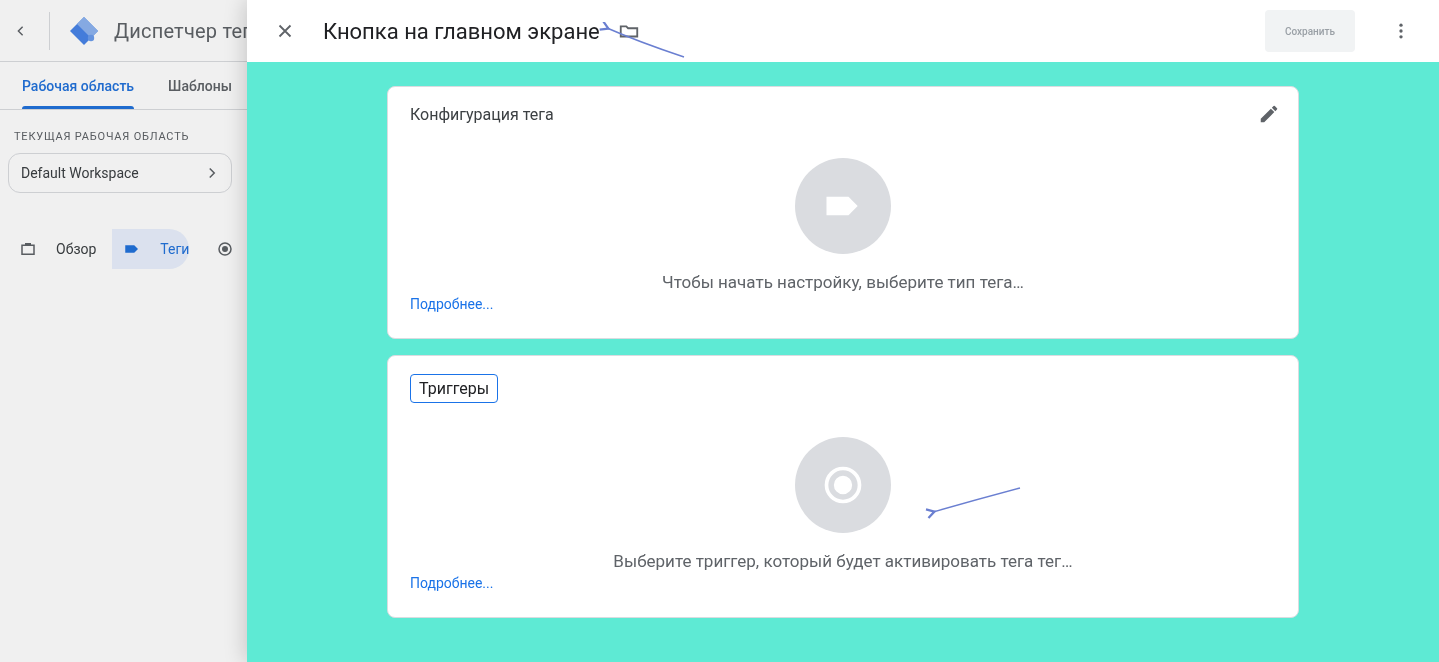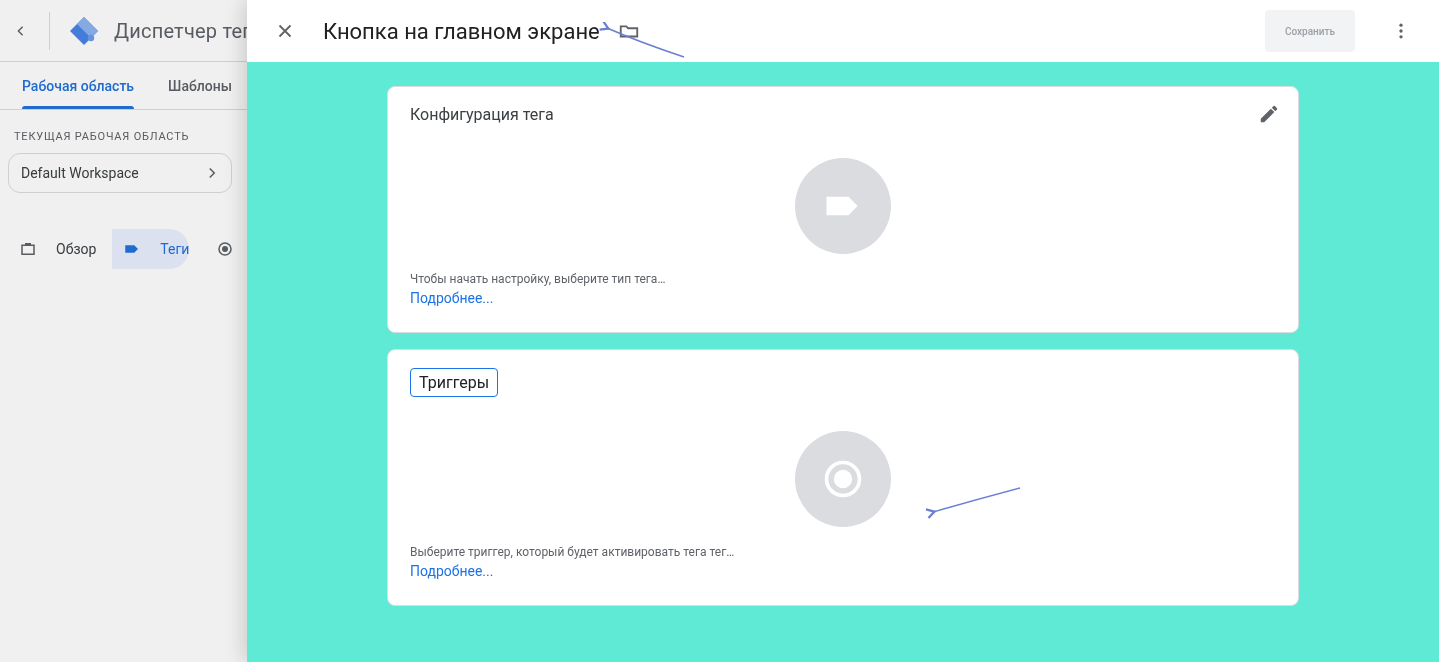--- a/index.html
+++ b/index.html
@@ -37,21 +37,21 @@
 .panel-spacer { flex:1; }
 .save-btn { height:42px; padding:0 20px; background:#f1f3f4; color:#9aa0a6; font-size:10px; font-weight:500; border-radius:4px; display:flex; align-items:center; cursor:default; }
 .menu-dots { width:40px; height:40px; display:flex; align-items:center; justify-content:center; color:#5f6368; cursor:pointer; margin-left:8px; }
 
 .panel-body { flex:1; background:#5eead4; padding: 24px 0; overflow:auto; display:flex; flex-direction:column; align-items:center; gap:16px; }
 .card { width: 912px; background:#fff; border:1px solid #dadce0; border-radius:8px; padding: 18px 22px 26px; position:relative; }
 .card-title { font-size:16px; color:#3c4043; font-weight:400; }
 .card-title.boxed { display:inline-block; border:1.5px solid #1a73e8; border-radius:4px; padding:4px 8px; color:#202124; }
 .card-edit { position:absolute; top:16px; right:18px; color:#5f6368; cursor:pointer; }
 .empty-circle { width:96px; height:96px; border-radius:50%; background:#dadce0; margin:34px auto 18px; display:flex; align-items:center; justify-content:center; }
-.empty-text { text-align:left; font-size:12px; color:#5f6368; margin-bottom:4px; }
+.empty-text { text-align:center; font-size:17px; color:#5f6368; margin-bottom:4px; }
 .learn-link { text-align:left; font-size:14px; color:#1a73e8; cursor:pointer; }
 
 
 .arrow { position:absolute; pointer-events:none; }
 </style>
 </head>
 <body>
 
 <div class="bg">
   <div class="bg-topbar">

